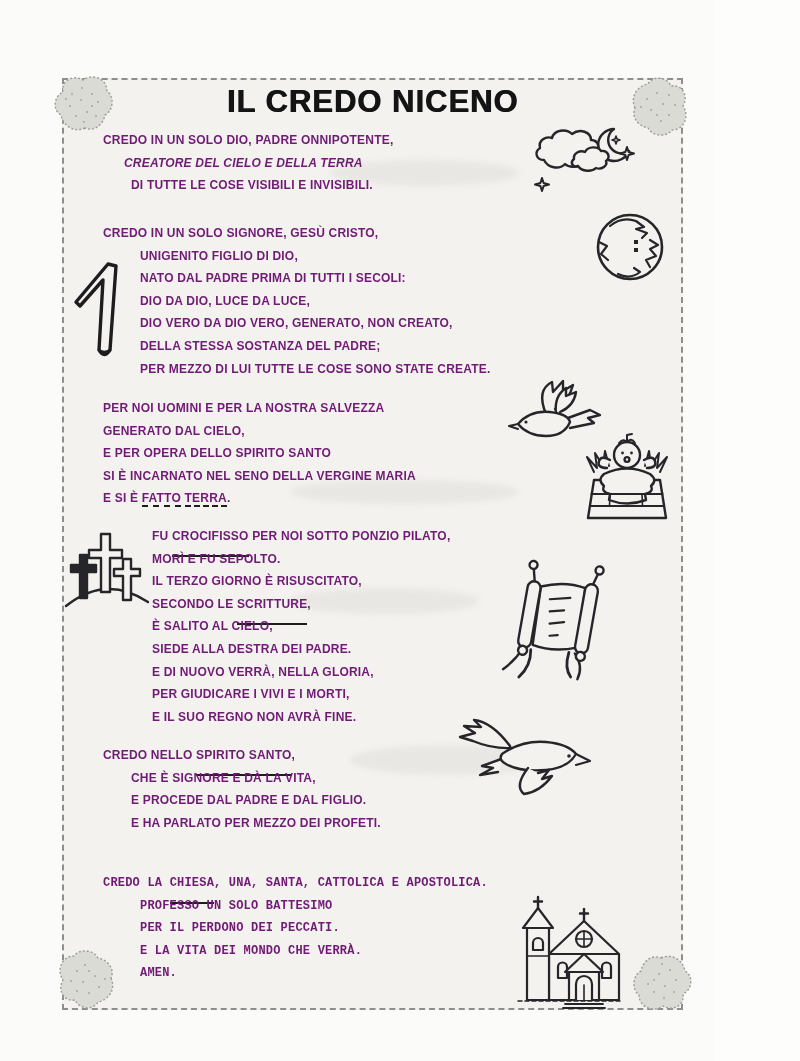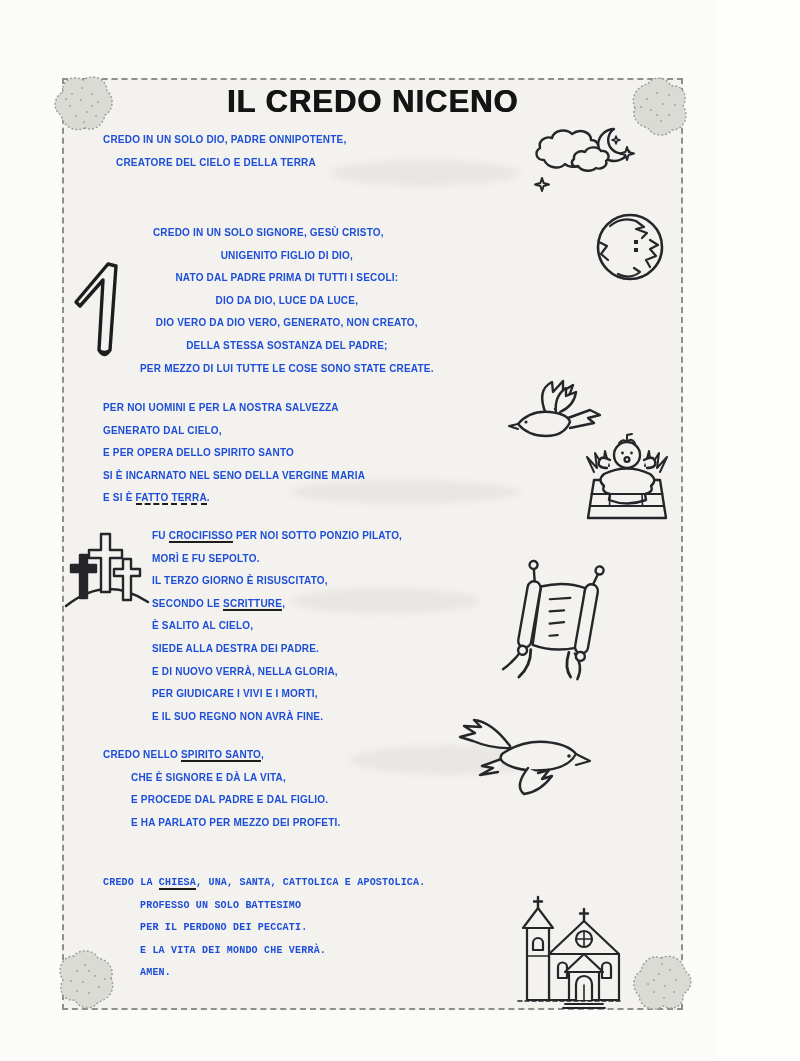--- a/index.html
+++ b/index.html
@@ -3,32 +3,32 @@
 <meta charset="utf-8">
 <style>
   html,body{margin:0;padding:0;background:#fdfdfc;}
   .canvas{position:relative;width:715px;height:1061px;background:#fbfbf9;overflow:hidden;
           font-family:"Liberation Sans","DejaVu Sans",sans-serif;color:#222;}
   .sheet{position:absolute;left:62px;top:78px;width:621px;height:932px;
          background:#f3f2ef;border:2px dashed #8f8f8a;box-sizing:border-box;}
   .title{position:absolute;left:62px;top:84px;width:621px;text-align:center;
          font-size:31px;font-weight:700;letter-spacing:1px;color:#141414;
          text-shadow:0.8px 0 0 #141414;}
-  .stanza{position:absolute;font-size:10px;font-weight:700;letter-spacing:0.2px;
-          line-height:22.6px;color:#1d4ed8;white-space:nowrap;}
+  .stanza{position:absolute;font-size:12px;font-weight:700;letter-spacing:0.2px;
+          line-height:22.6px;color:#701a75;white-space:nowrap;}
   .s1{top:129px;left:103px;}
-  .s2{top:222px;left:103px;text-align:center;}
+  .s2{top:222px;left:103px;}
   .s3{top:397px;left:103px;}
   .s4{top:525px;left:152px;}
   .s5{top:744px;left:103px;}
   .s6{top:872px;left:103px;font-family:Liberation Mono, monospace;}
-  .line.i1{margin-left:13px;}
+  .line.i1{margin-left:21px;font-style:italic;}
   .line.i2{margin-left:28px;}
   .line.i3{margin-left:37px;}
-  .ul{border-bottom:2px solid #1d1d1f;padding-bottom:0px;}
+  .ul{border-bottom:2px solid #1d1d1f;padding-bottom:12px;}
   .uw{border-bottom:2px dashed #1d1d1f;padding-bottom:0px;text-align:center;}
   .art{position:absolute;}
   .art path,.art rect,.art circle,.art line,.art polyline,.art polygon{vector-effect:non-scaling-stroke;}
   .smudge{position:absolute;background:rgba(60,60,60,0.06);border-radius:50%;filter:blur(3px);}
 </style>
 </head>
 <body>
 
 <div class="canvas">
   <div class="sheet"></div>
@@ -36,20 +36,21 @@
   <div class="smudge" style="left:330px;top:160px;width:190px;height:26px;"></div>
   <div class="smudge" style="left:290px;top:480px;width:230px;height:24px;"></div>
   <div class="smudge" style="left:290px;top:588px;width:190px;height:26px;"></div>
   <div class="smudge" style="left:350px;top:745px;width:200px;height:30px;"></div>
 
   <div class="title">IL CREDO NICENO</div>
 
   <div class="stanza s1">
       <div class="line i0">CREDO IN UN SOLO DIO, PADRE ONNIPOTENTE,</div>
       <div class="line i1">CREATORE DEL CIELO E DELLA TERRA</div>
+      <div class="line i2">DI TUTTE LE COSE VISIBILI E INVISIBILI.</div>
     </div>
   <div class="stanza s2">
       <div class="line i0">CREDO IN UN SOLO SIGNORE, GESÙ CRISTO,</div>
       <div class="line i3">UNIGENITO FIGLIO DI DIO,</div>
       <div class="line i3">NATO DAL PADRE PRIMA DI TUTTI I SECOLI:</div>
       <div class="line i3">DIO DA DIO, LUCE DA LUCE,</div>
       <div class="line i3">DIO VERO DA DIO VERO, GENERATO, NON CREATO,</div>
       <div class="line i3">DELLA STESSA SOSTANZA DEL PADRE;</div>
       <div class="line i3">PER MEZZO DI LUI TUTTE LE COSE SONO STATE CREATE.</div>
     </div>

